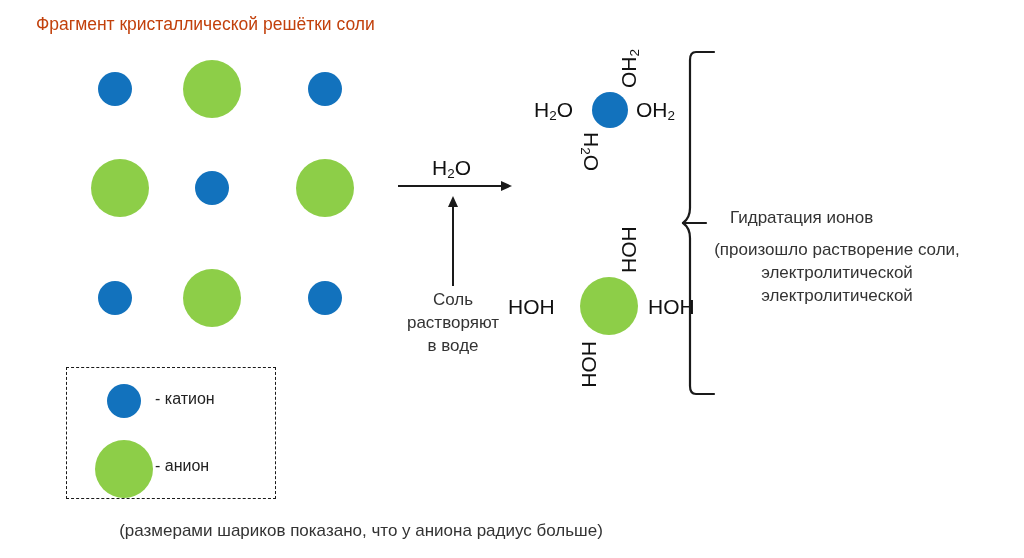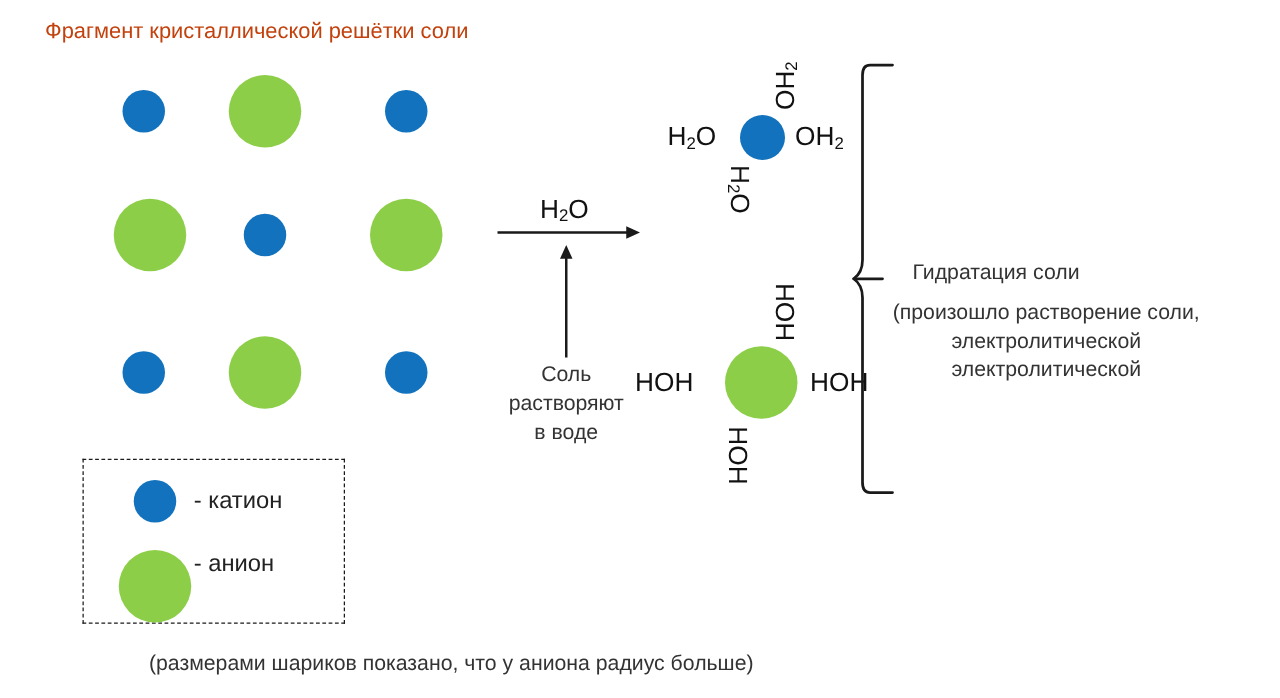--- a/index.html
+++ b/index.html
@@ -84,21 +84,21 @@
   
   #legend-box {
     left: 66px;
     top: 367px;
     width: 210px;
     height: 132px;
     border: 1.6px dashed #1a1a1a;
     box-sizing: border-box;
   }
   .legend-label {
-    font-size: 19px;
+    font-size: 16px;
     color: #222222;
     white-space: nowrap;
   }
 
   
   #caption {
     left: 0;
     top: 521px;
     width: 690px;
     text-align: center;
@@ -216,36 +216,36 @@
   </div>
 
   <div class="abs" style="left:680px; top:48px; width:48px; height:350px;">
     <svg width="48" height="350" viewBox="0 0 48 350" aria-hidden="true">
       <path d="M 34 4 L 16 4 Q 10 4 10 12 L 10 160 Q 10 170 3 175 Q 10 180 10 190 L 10 338 Q 10 346 16 346 L 34 346" fill="none" stroke="#1a1a1a" stroke-width="2.2" stroke-linecap="round" stroke-linejoin="round"></path>
       <line x1="3" y1="175" x2="26" y2="175" stroke="#1a1a1a" stroke-width="2.2" stroke-linecap="round"></line>
     </svg>
   </div>
 
   <div class="abs" style="left:706px; top:207px; width:300px;">
-    <div class="dtext" style="text-align:left; margin-left:24px;">Гидратация соли</div>
+    <div class="dtext" style="text-align:left; margin-left:24px;">Гидратация ионов</div>
     <div class="dtext dtext-center" style="margin-top:9px; width:262px;">
       <div>(произошло растворение соли,</div>
       <div>электролитической</div>
       <div>электролитической</div>
     </div>
   </div>
 
   <div class="abs" id="legend-box"></div>
 
   <div class="abs" style="left:66px; top:367px; width:210px; height:66px;">
     <div class="abs ion cation" style="left:41px; top:17px; width:34px; height:34px;"></div>
     <div class="abs legend-label" style="left:89px; top:23px;">- катион</div>
   </div>
 
   <div class="abs" style="left:66px; top:433px; width:210px; height:66px;">
     <div class="abs ion anion" style="left:29px; top:7px; width:58px; height:58px;"></div>
-    <div class="abs legend-label" style="left:89px; top:8px;">- анион</div>
+    <div class="abs legend-label" style="left:89px; top:24px;">- анион</div>
   </div>
 
   <div class="abs" id="caption">(размерами шариков показано, что у аниона радиус больше)</div>
 
 
 </div>
 
 </body></html>

